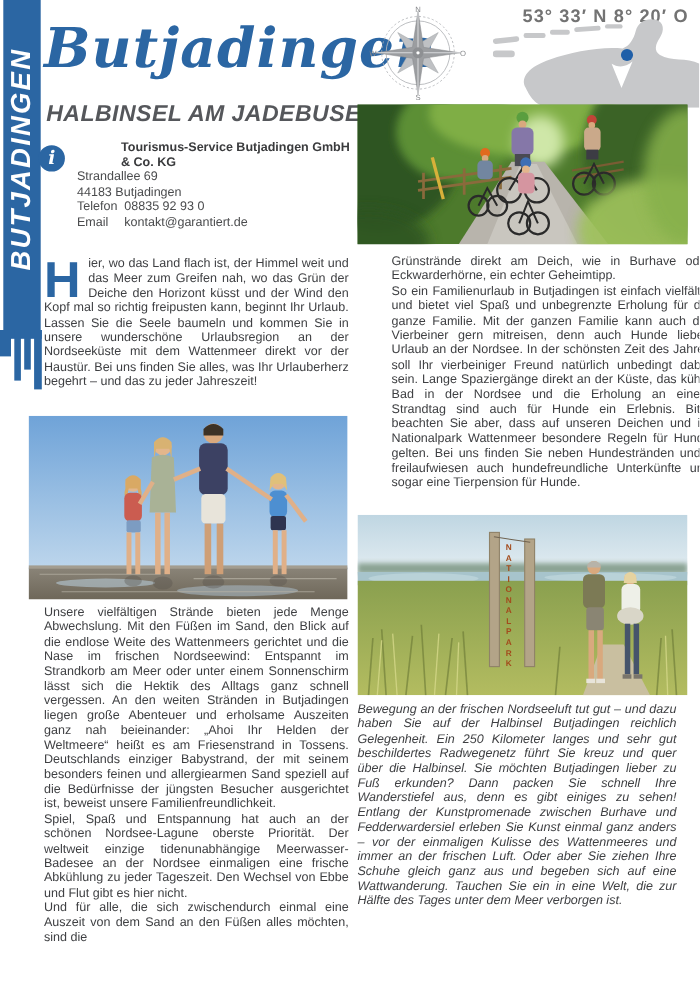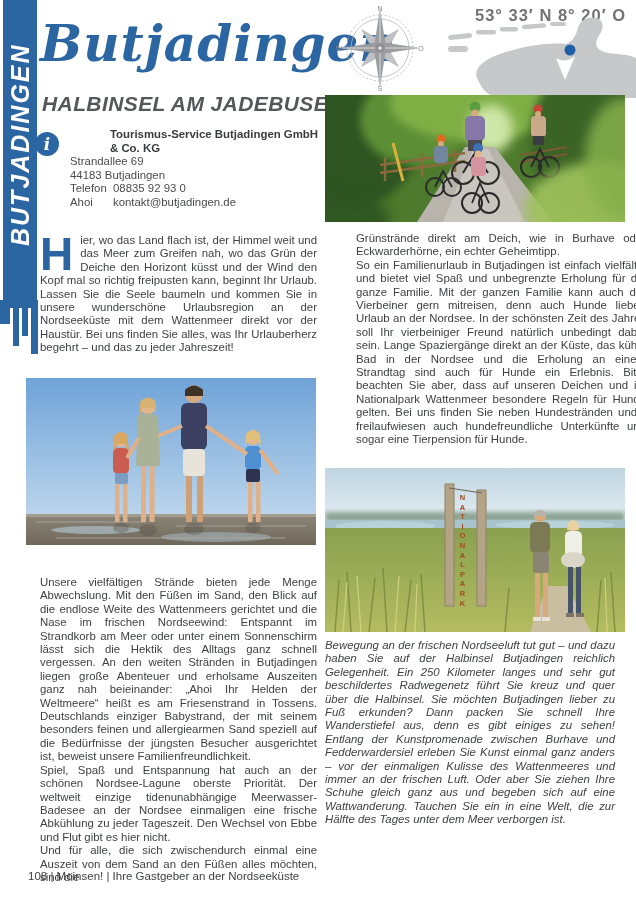--- a/index.html
+++ b/index.html
@@ -32,21 +32,21 @@
   .clabel{width:43px;flex:0 0 43px;}
   .info-icon{position:absolute;left:35px;top:132px;width:24px;height:24px;border-radius:50%;
       background:#2b66a3;color:#fff;display:flex;align-items:center;justify-content:center;
       font-family:"DejaVu Serif",serif;font-weight:bold;font-style:italic;font-size:17px;}
 
   
   .body-text{position:absolute;font-size:11.4px;line-height:13.4px;text-align:justify;
       color:#3f4043;hyphens:auto;}
   .body-text p{margin:0;}
   .col-left-1{left:40px;top:234px;width:277px;}
-  .col-left-2{left:40px;top:576px;width:277px;}
+  .col-left-2{left:40px;top:551px;width:277px;}
   .col-right-1{left:325px;top:232px;width:290px;margin-left:31px;}
   .col-right-2{left:325px;top:639px;width:290px;font-style:italic;}
   .dropcap{float:left;font-size:46px;line-height:38px;font-weight:bold;color:#2b66a3;
       margin:1px 7px 0 0;}
 
   
   .photo{position:absolute;display:block;}
   .photo1{left:325px;top:95px;}
   .photo2{left:26px;top:378px;}
   .photo3{left:325px;top:468px;}
@@ -183,22 +183,22 @@
   </div>
   <div class="contact">
     <div class="cname">Tourismus-Service Butjadingen GmbH &amp; Co. KG</div>
     <div>Strandallee 69</div>
     <div>44183 Butjadingen</div>
     <div class="crow">
       <span class="clabel">Telefon</span>
       <span>08835 92 93 0</span>
     </div>
     <div class="crow">
-      <span class="clabel">Ahoi</span>
-      <span>kontakt@butjadingen.de</span>
+      <span class="clabel">Email</span>
+      <span>kontakt@garantiert.de</span>
     </div>
   </div>
 
   <div class="body-text col-left-1">
     <p><span class="dropcap">H</span><span>ier, wo das Land flach ist, der Himmel weit und das Meer zum Greifen nah, wo das Grün der Deiche den Horizont küsst und der Wind den Kopf mal so richtig freipusten kann, beginnt Ihr Urlaub. Lassen Sie die Seele baumeln und kommen Sie in unsere wunderschöne Urlaubsregion an der Nordseeküste mit dem Wattenmeer direkt vor der Haustür. Bei uns finden Sie alles, was Ihr Urlauberherz begehrt – und das zu jeder Jahreszeit!</span></p>
   </div>
 
   <svg class="photo photo2" width="290" height="167" viewBox="0 0 290 167">
     <defs>
       <linearGradient id="sky2" x1="0" y1="0" x2="0" y2="1">
@@ -345,14 +345,13 @@
       <rect x="241" y="145" width="8" height="4" fill="#7a756b"></rect>
         <rect x="251" y="145" width="8" height="4" fill="#7a756b"></rect>
     </g>
   </svg>
   <div class="np-sign">NATIONALPARK</div>
 
   <div class="body-text col-right-2">
     <p>Bewegung an der frischen Nordseeluft tut gut – und dazu haben Sie auf der Halbinsel Butjadingen reichlich Gelegenheit. Ein 250 Kilometer langes und sehr gut beschildertes Radwegenetz führt Sie kreuz und quer über die Halbinsel. Sie möchten Butjadingen lieber zu Fuß erkunden? Dann packen Sie schnell Ihre Wanderstiefel aus, denn es gibt einiges zu sehen! Entlang der Kunstpromenade zwischen Burhave und Fedderwardersiel erleben Sie Kunst einmal ganz anders – vor der einmaligen Kulisse des Wattenmeeres und immer an der frischen Luft. Oder aber Sie ziehen Ihre Schuhe gleich ganz aus und begeben sich auf eine Wattwanderung. Tauchen Sie ein in eine Welt, die zur Hälfte des Tages unter dem Meer verborgen ist.</p>
   </div>
 
-  <div class="footer">108 | Moinsen! | Ihre Gastgeber an der Nordseeküste</div>
 </div>
 
 </body></html>

